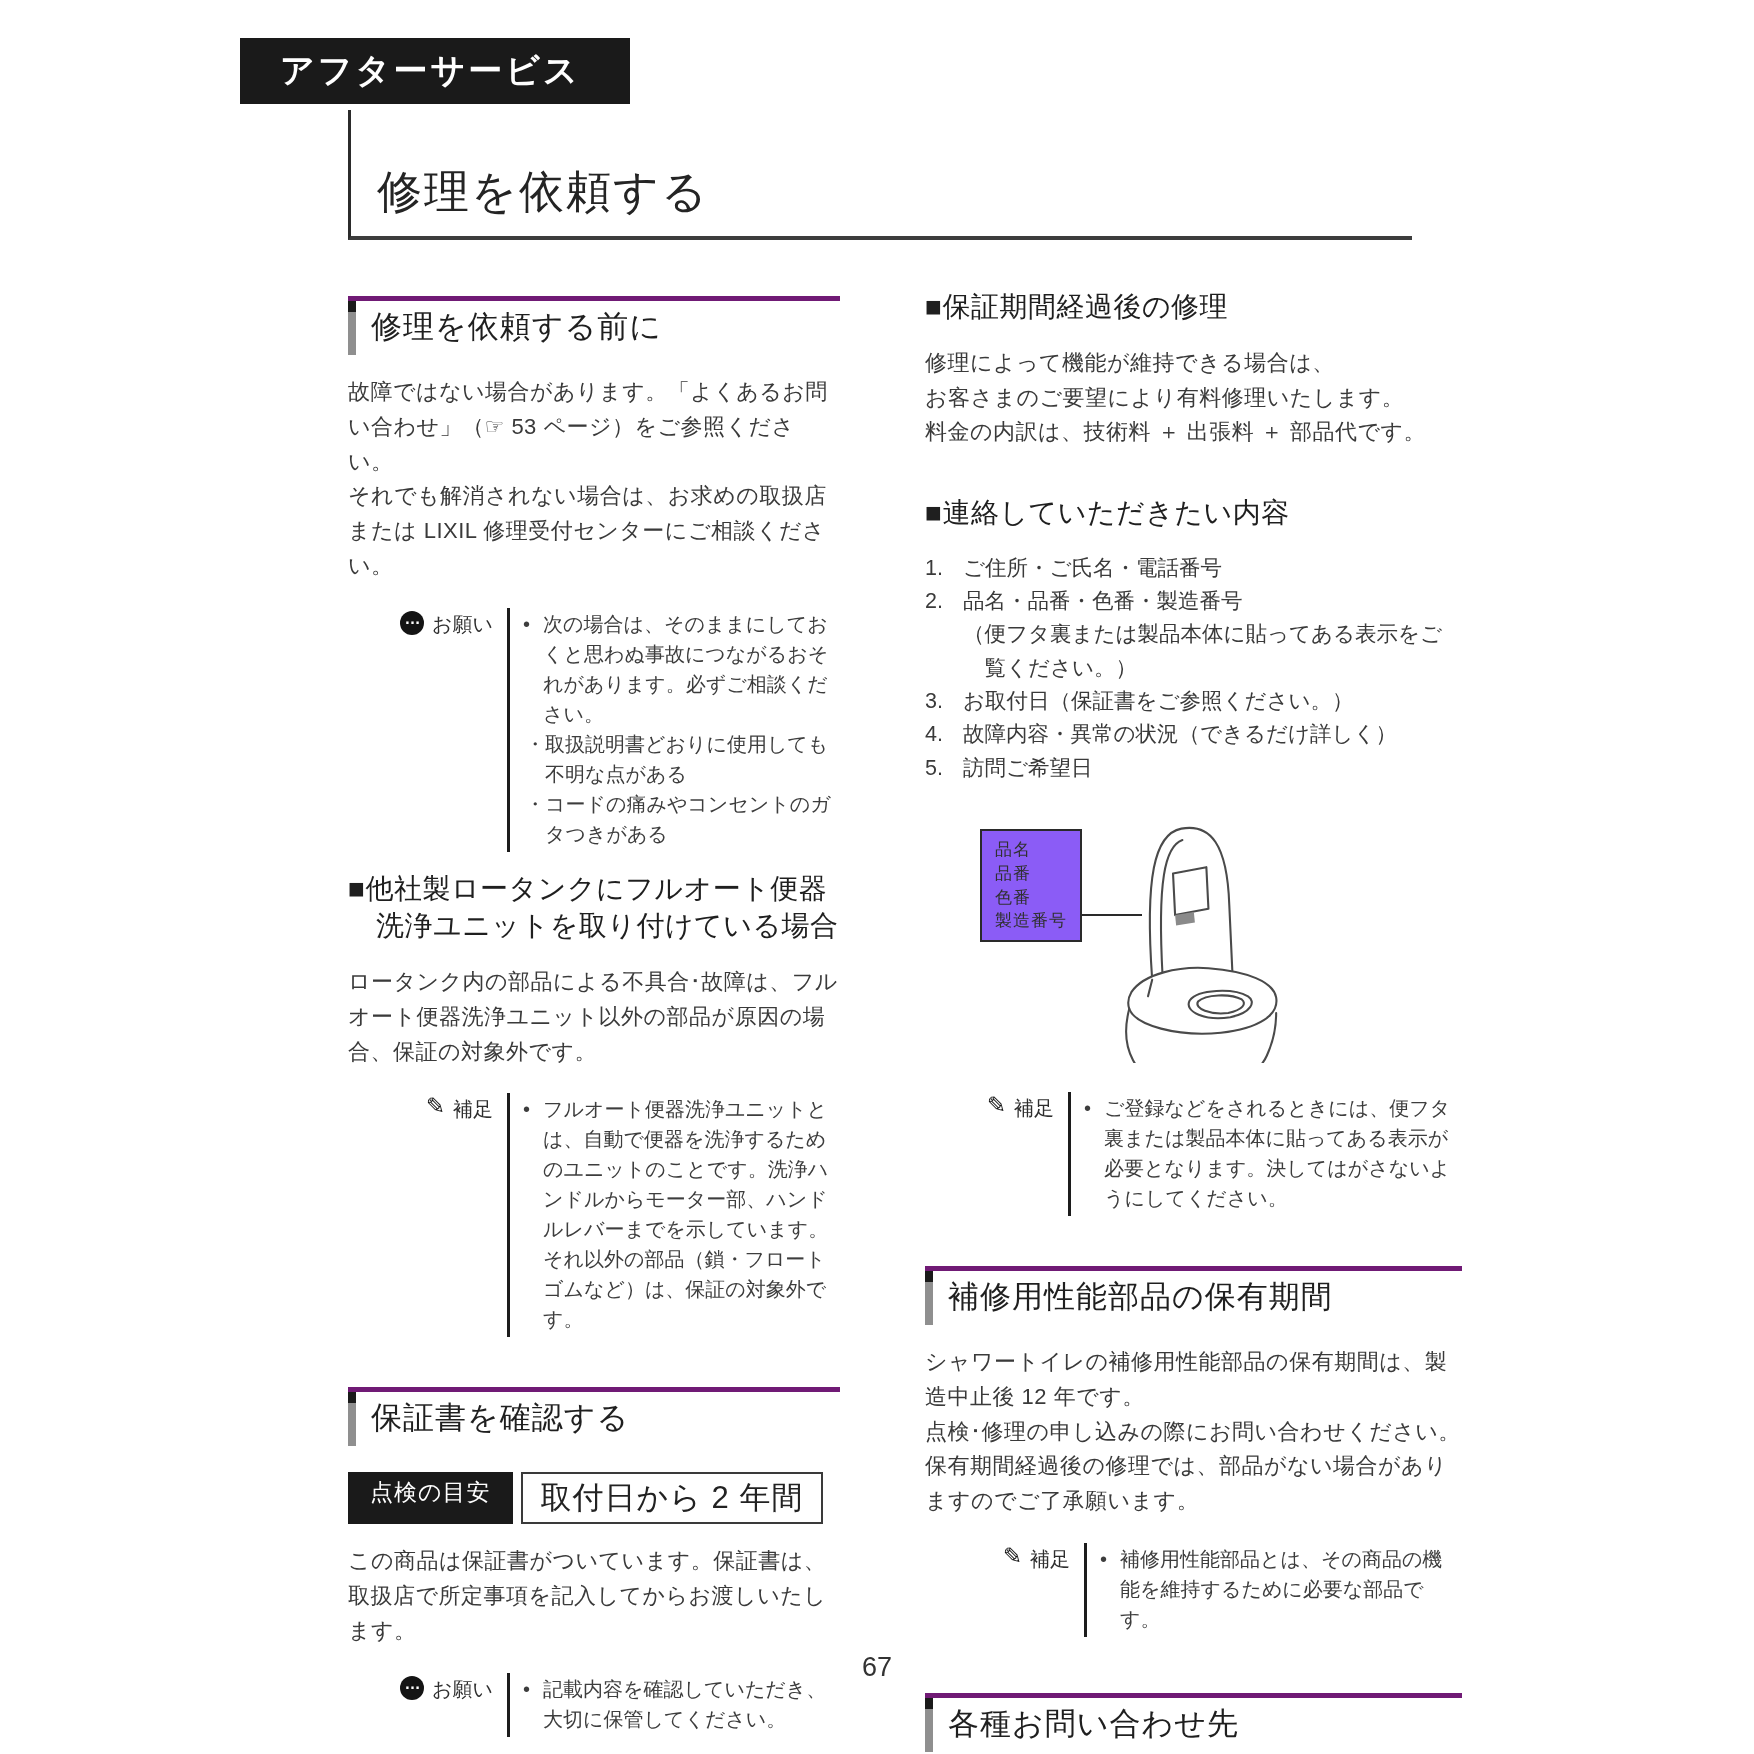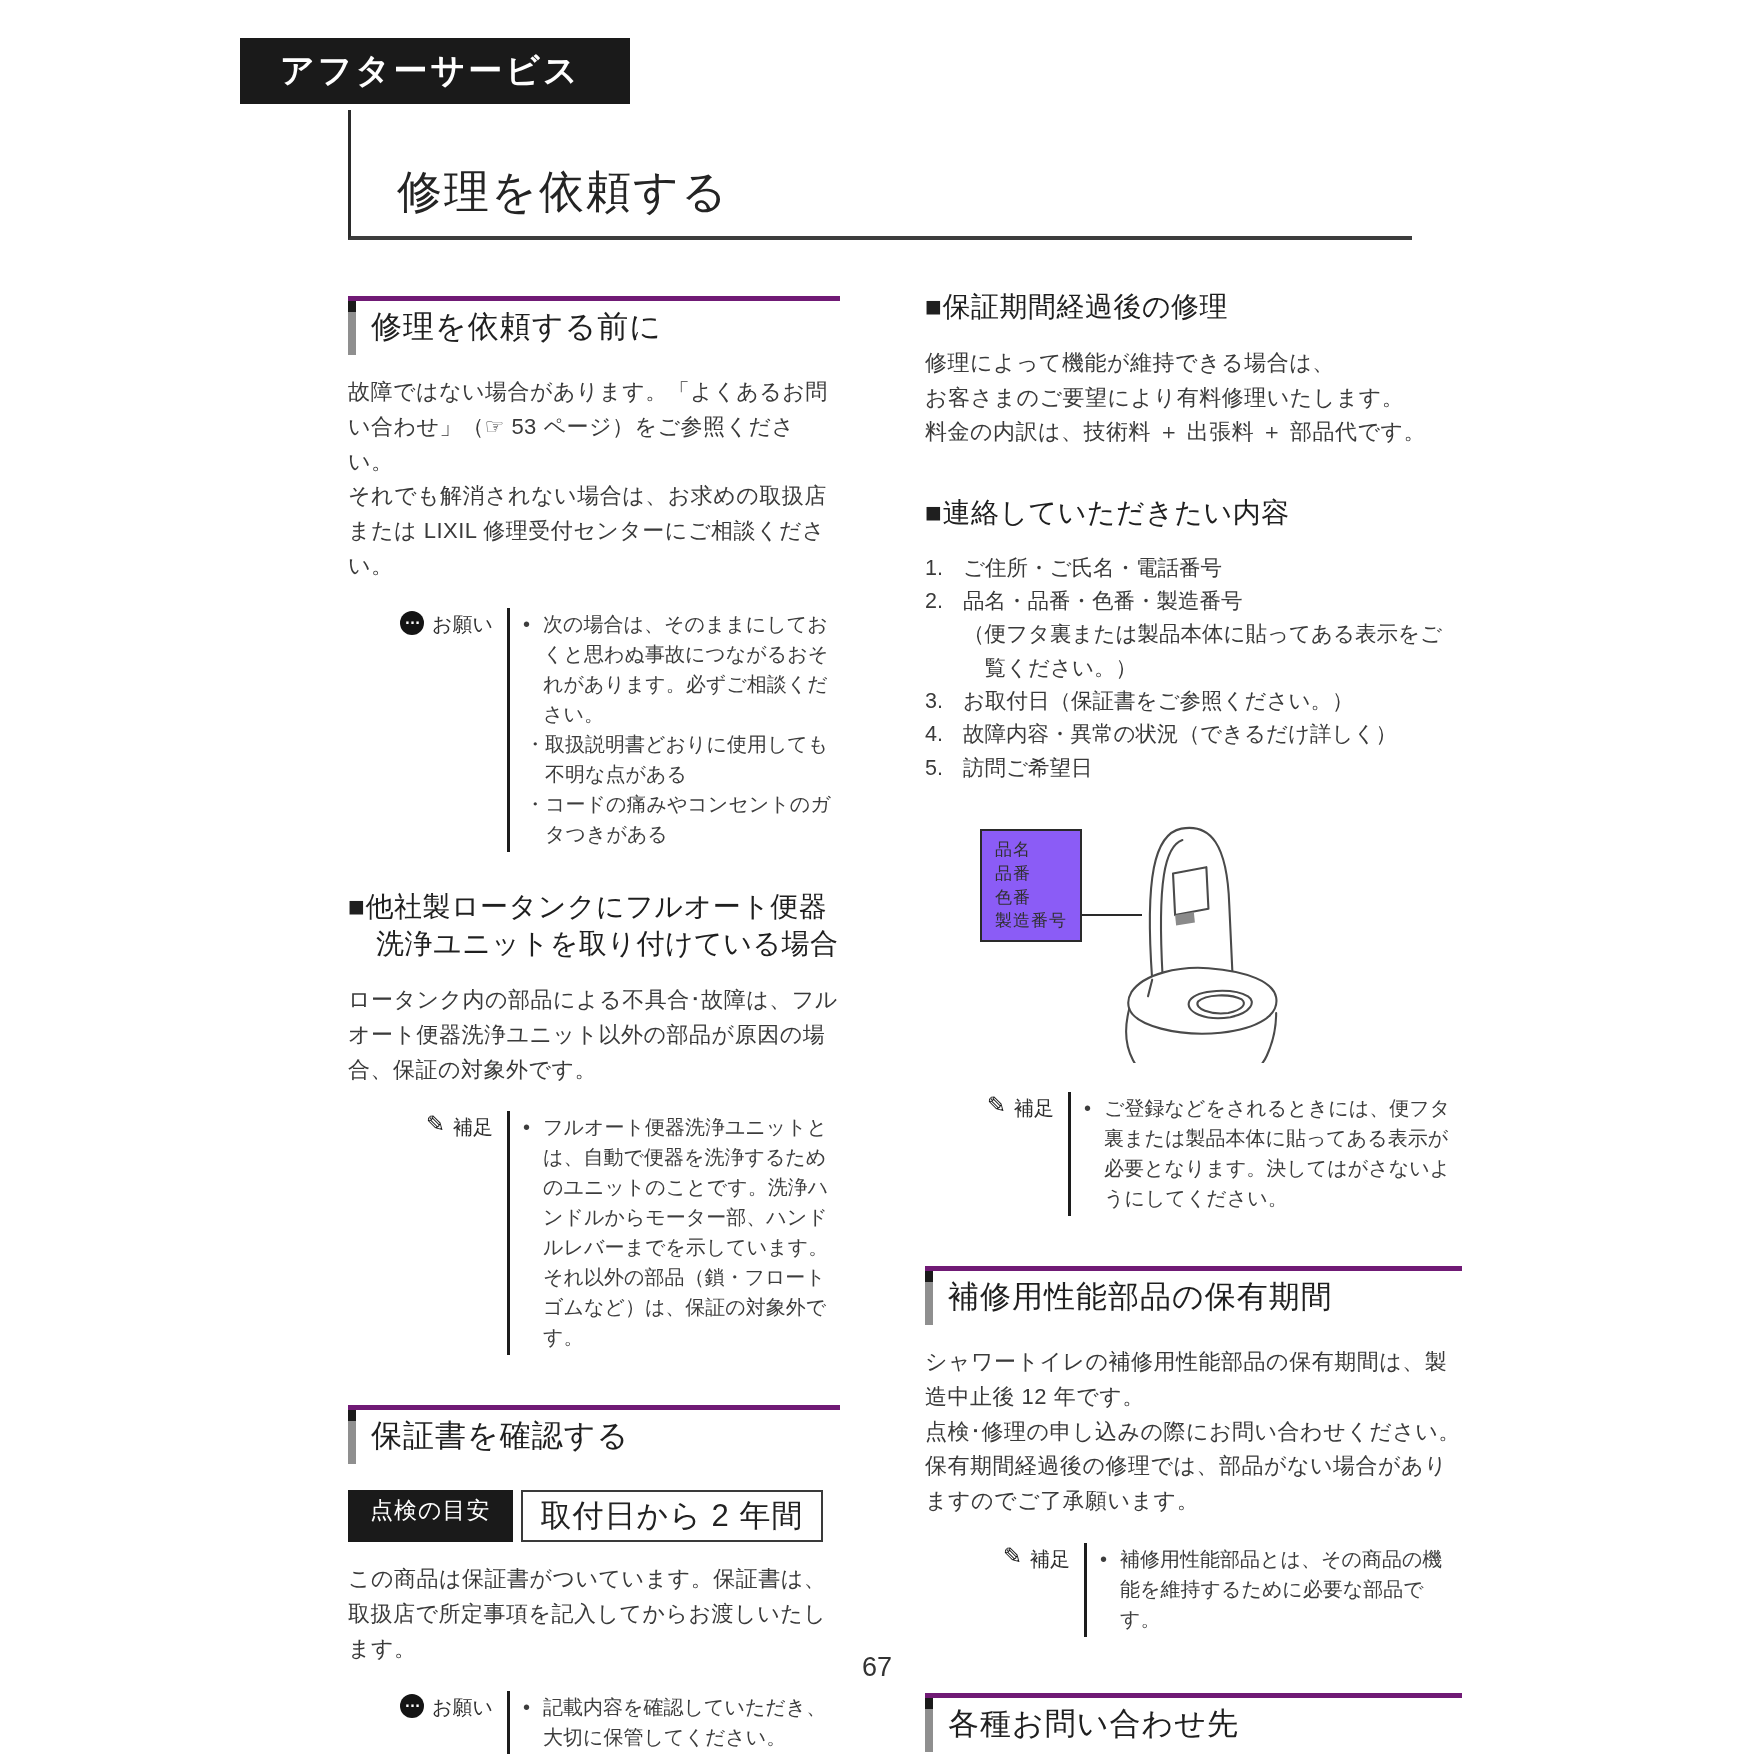--- a/index.html
+++ b/index.html
@@ -24,21 +24,21 @@
     padding: 0 40px;
   }
   .title-block {
     position: absolute; left: 348px; top: 110px;
     width: 1064px;
     border-left: 3px solid #2b2b2b;
     border-bottom: 4px solid #3d3d3d;
     padding: 52px 0 14px 26px;
   }
   .title-block h1 {
-    font-size: 45px; font-weight: 400; color: #242424; letter-spacing: 2px; margin-left: 20px;
+    font-size: 45px; font-weight: 400; color: #242424; letter-spacing: 2px;
   }
 
   
   .col { position: absolute; }
   .col-left  { left: 348px; top: 296px; width: 492px; }
   .col-right { left: 925px; top: 288px; width: 537px; }
 
   
   .sec-head { border-top: 5px solid #701a75; }
   .sec-head h2 {
@@ -112,21 +112,21 @@
   .fig-line { position: absolute; left: 100px; top: 101px; width: 62px; height: 2px; background: #2a2a2a; }
   .fig-toilet { position: absolute; left: 125px; top: 0; }
 
   
   .page-num {
     position: absolute; left: 0; top: 1652px; width: 1754px;
     text-align: center; font-size: 27px; color: #333;
   }
 
   
-  .mt-36 { margin-top: 36px; }
+  .mt-36 { margin-top: 18px; }
   .mt-50 { margin-top: 50px; }
   .mt-44 { margin-top: 44px; } .mt-56 { margin-top: 56px; }
 </style>
 </head>
 <body>
 
 <div class="page">
 
   <div class="tag-box">
     <span>アフターサービス</span>

